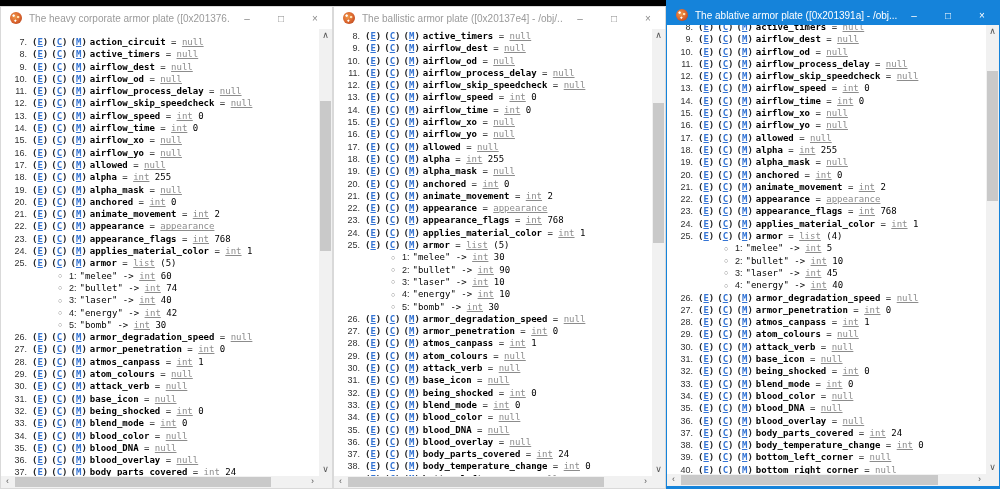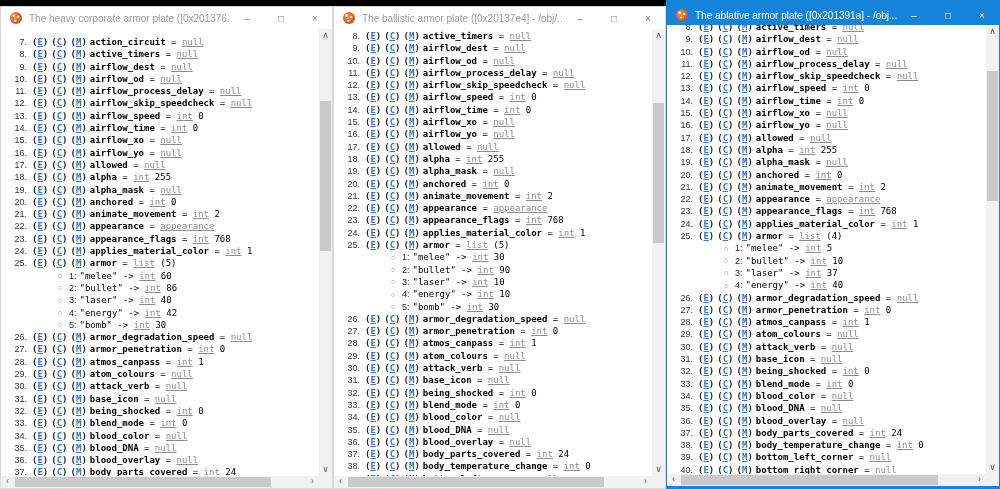--- a/index.html
+++ b/index.html
@@ -80,21 +80,21 @@
           <div class="row"><span class="num">17.</span><span class="paren">(</span><a class="elink">E</a><span class="paren">)</span><span class="ecm-gap"></span><span class="paren">(</span><a class="elink">C</a><span class="paren">)</span><span class="ecm-gap"></span><span class="paren">(</span><a class="elink">M</a><span class="paren">)</span><span class="ecm-gap"></span><span class="pname">allowed</span><span class="eq"> = </span><a class="glink">null</a></div>
           <div class="row"><span class="num">18.</span><span class="paren">(</span><a class="elink">E</a><span class="paren">)</span><span class="ecm-gap"></span><span class="paren">(</span><a class="elink">C</a><span class="paren">)</span><span class="ecm-gap"></span><span class="paren">(</span><a class="elink">M</a><span class="paren">)</span><span class="ecm-gap"></span><span class="pname">alpha</span><span class="eq"> = </span><a class="glink">int</a><span class="val"> 255</span></div>
           <div class="row"><span class="num">19.</span><span class="paren">(</span><a class="elink">E</a><span class="paren">)</span><span class="ecm-gap"></span><span class="paren">(</span><a class="elink">C</a><span class="paren">)</span><span class="ecm-gap"></span><span class="paren">(</span><a class="elink">M</a><span class="paren">)</span><span class="ecm-gap"></span><span class="pname">alpha_mask</span><span class="eq"> = </span><a class="glink">null</a></div>
           <div class="row"><span class="num">20.</span><span class="paren">(</span><a class="elink">E</a><span class="paren">)</span><span class="ecm-gap"></span><span class="paren">(</span><a class="elink">C</a><span class="paren">)</span><span class="ecm-gap"></span><span class="paren">(</span><a class="elink">M</a><span class="paren">)</span><span class="ecm-gap"></span><span class="pname">anchored</span><span class="eq"> = </span><a class="glink">int</a><span class="val"> 0</span></div>
           <div class="row"><span class="num">21.</span><span class="paren">(</span><a class="elink">E</a><span class="paren">)</span><span class="ecm-gap"></span><span class="paren">(</span><a class="elink">C</a><span class="paren">)</span><span class="ecm-gap"></span><span class="paren">(</span><a class="elink">M</a><span class="paren">)</span><span class="ecm-gap"></span><span class="pname">animate_movement</span><span class="eq"> = </span><a class="glink">int</a><span class="val"> 2</span></div>
           <div class="row"><span class="num">22.</span><span class="paren">(</span><a class="elink">E</a><span class="paren">)</span><span class="ecm-gap"></span><span class="paren">(</span><a class="elink">C</a><span class="paren">)</span><span class="ecm-gap"></span><span class="paren">(</span><a class="elink">M</a><span class="paren">)</span><span class="ecm-gap"></span><span class="pname">appearance</span><span class="eq"> = </span><a class="glink">appearance</a></div>
           <div class="row"><span class="num">23.</span><span class="paren">(</span><a class="elink">E</a><span class="paren">)</span><span class="ecm-gap"></span><span class="paren">(</span><a class="elink">C</a><span class="paren">)</span><span class="ecm-gap"></span><span class="paren">(</span><a class="elink">M</a><span class="paren">)</span><span class="ecm-gap"></span><span class="pname">appearance_flags</span><span class="eq"> = </span><a class="glink">int</a><span class="val"> 768</span></div>
           <div class="row"><span class="num">24.</span><span class="paren">(</span><a class="elink">E</a><span class="paren">)</span><span class="ecm-gap"></span><span class="paren">(</span><a class="elink">C</a><span class="paren">)</span><span class="ecm-gap"></span><span class="paren">(</span><a class="elink">M</a><span class="paren">)</span><span class="ecm-gap"></span><span class="pname">applies_material_color</span><span class="eq"> = </span><a class="glink">int</a><span class="val"> 1</span></div>
           <div class="row"><span class="num">25.</span><span class="paren">(</span><a class="elink">E</a><span class="paren">)</span><span class="ecm-gap"></span><span class="paren">(</span><a class="elink">C</a><span class="paren">)</span><span class="ecm-gap"></span><span class="paren">(</span><a class="elink">M</a><span class="paren">)</span><span class="ecm-gap"></span><span class="pname">armor</span><span class="eq"> = </span><a class="glink">list</a><span class="val"> (5)</span></div>
           <div class="subrow"><span class="bullet">○</span><span class="idx">1:</span><span class="key">"melee"</span><span class="val"> -&gt; </span><a class="glink">int</a><span class="val"> 60</span></div>
-          <div class="subrow"><span class="bullet">○</span><span class="idx">2:</span><span class="key">"bullet"</span><span class="val"> -&gt; </span><a class="glink">int</a><span class="val"> 86</span></div>
+          <div class="subrow"><span class="bullet">○</span><span class="idx">2:</span><span class="key">"bullet"</span><span class="val"> -&gt; </span><a class="glink">int</a><span class="val"> 74</span></div>
           <div class="subrow"><span class="bullet">○</span><span class="idx">3:</span><span class="key">"laser"</span><span class="val"> -&gt; </span><a class="glink">int</a><span class="val"> 40</span></div>
           <div class="subrow"><span class="bullet">○</span><span class="idx">4:</span><span class="key">"energy"</span><span class="val"> -&gt; </span><a class="glink">int</a><span class="val"> 42</span></div>
           <div class="subrow"><span class="bullet">○</span><span class="idx">5:</span><span class="key">"bomb"</span><span class="val"> -&gt; </span><a class="glink">int</a><span class="val"> 30</span></div>
           <div class="row"><span class="num">26.</span><span class="paren">(</span><a class="elink">E</a><span class="paren">)</span><span class="ecm-gap"></span><span class="paren">(</span><a class="elink">C</a><span class="paren">)</span><span class="ecm-gap"></span><span class="paren">(</span><a class="elink">M</a><span class="paren">)</span><span class="ecm-gap"></span><span class="pname">armor_degradation_speed</span><span class="eq"> = </span><a class="glink">null</a></div>
           <div class="row"><span class="num">27.</span><span class="paren">(</span><a class="elink">E</a><span class="paren">)</span><span class="ecm-gap"></span><span class="paren">(</span><a class="elink">C</a><span class="paren">)</span><span class="ecm-gap"></span><span class="paren">(</span><a class="elink">M</a><span class="paren">)</span><span class="ecm-gap"></span><span class="pname">armor_penetration</span><span class="eq"> = </span><a class="glink">int</a><span class="val"> 0</span></div>
           <div class="row"><span class="num">28.</span><span class="paren">(</span><a class="elink">E</a><span class="paren">)</span><span class="ecm-gap"></span><span class="paren">(</span><a class="elink">C</a><span class="paren">)</span><span class="ecm-gap"></span><span class="paren">(</span><a class="elink">M</a><span class="paren">)</span><span class="ecm-gap"></span><span class="pname">atmos_canpass</span><span class="eq"> = </span><a class="glink">int</a><span class="val"> 1</span></div>
           <div class="row"><span class="num">29.</span><span class="paren">(</span><a class="elink">E</a><span class="paren">)</span><span class="ecm-gap"></span><span class="paren">(</span><a class="elink">C</a><span class="paren">)</span><span class="ecm-gap"></span><span class="paren">(</span><a class="elink">M</a><span class="paren">)</span><span class="ecm-gap"></span><span class="pname">atom_colours</span><span class="eq"> = </span><a class="glink">null</a></div>
           <div class="row"><span class="num">30.</span><span class="paren">(</span><a class="elink">E</a><span class="paren">)</span><span class="ecm-gap"></span><span class="paren">(</span><a class="elink">C</a><span class="paren">)</span><span class="ecm-gap"></span><span class="paren">(</span><a class="elink">M</a><span class="paren">)</span><span class="ecm-gap"></span><span class="pname">attack_verb</span><span class="eq"> = </span><a class="glink">null</a></div>
           <div class="row"><span class="num">31.</span><span class="paren">(</span><a class="elink">E</a><span class="paren">)</span><span class="ecm-gap"></span><span class="paren">(</span><a class="elink">C</a><span class="paren">)</span><span class="ecm-gap"></span><span class="paren">(</span><a class="elink">M</a><span class="paren">)</span><span class="ecm-gap"></span><span class="pname">base_icon</span><span class="eq"> = </span><a class="glink">null</a></div>
           <div class="row"><span class="num">32.</span><span class="paren">(</span><a class="elink">E</a><span class="paren">)</span><span class="ecm-gap"></span><span class="paren">(</span><a class="elink">C</a><span class="paren">)</span><span class="ecm-gap"></span><span class="paren">(</span><a class="elink">M</a><span class="paren">)</span><span class="ecm-gap"></span><span class="pname">being_shocked</span><span class="eq"> = </span><a class="glink">int</a><span class="val"> 0</span></div>
@@ -202,21 +202,21 @@
           <div class="row"><span class="num">18.</span><span class="paren">(</span><a class="elink">E</a><span class="paren">)</span><span class="ecm-gap"></span><span class="paren">(</span><a class="elink">C</a><span class="paren">)</span><span class="ecm-gap"></span><span class="paren">(</span><a class="elink">M</a><span class="paren">)</span><span class="ecm-gap"></span><span class="pname">alpha</span><span class="eq"> = </span><a class="glink">int</a><span class="val"> 255</span></div>
           <div class="row"><span class="num">19.</span><span class="paren">(</span><a class="elink">E</a><span class="paren">)</span><span class="ecm-gap"></span><span class="paren">(</span><a class="elink">C</a><span class="paren">)</span><span class="ecm-gap"></span><span class="paren">(</span><a class="elink">M</a><span class="paren">)</span><span class="ecm-gap"></span><span class="pname">alpha_mask</span><span class="eq"> = </span><a class="glink">null</a></div>
           <div class="row"><span class="num">20.</span><span class="paren">(</span><a class="elink">E</a><span class="paren">)</span><span class="ecm-gap"></span><span class="paren">(</span><a class="elink">C</a><span class="paren">)</span><span class="ecm-gap"></span><span class="paren">(</span><a class="elink">M</a><span class="paren">)</span><span class="ecm-gap"></span><span class="pname">anchored</span><span class="eq"> = </span><a class="glink">int</a><span class="val"> 0</span></div>
           <div class="row"><span class="num">21.</span><span class="paren">(</span><a class="elink">E</a><span class="paren">)</span><span class="ecm-gap"></span><span class="paren">(</span><a class="elink">C</a><span class="paren">)</span><span class="ecm-gap"></span><span class="paren">(</span><a class="elink">M</a><span class="paren">)</span><span class="ecm-gap"></span><span class="pname">animate_movement</span><span class="eq"> = </span><a class="glink">int</a><span class="val"> 2</span></div>
           <div class="row"><span class="num">22.</span><span class="paren">(</span><a class="elink">E</a><span class="paren">)</span><span class="ecm-gap"></span><span class="paren">(</span><a class="elink">C</a><span class="paren">)</span><span class="ecm-gap"></span><span class="paren">(</span><a class="elink">M</a><span class="paren">)</span><span class="ecm-gap"></span><span class="pname">appearance</span><span class="eq"> = </span><a class="glink">appearance</a></div>
           <div class="row"><span class="num">23.</span><span class="paren">(</span><a class="elink">E</a><span class="paren">)</span><span class="ecm-gap"></span><span class="paren">(</span><a class="elink">C</a><span class="paren">)</span><span class="ecm-gap"></span><span class="paren">(</span><a class="elink">M</a><span class="paren">)</span><span class="ecm-gap"></span><span class="pname">appearance_flags</span><span class="eq"> = </span><a class="glink">int</a><span class="val"> 768</span></div>
           <div class="row"><span class="num">24.</span><span class="paren">(</span><a class="elink">E</a><span class="paren">)</span><span class="ecm-gap"></span><span class="paren">(</span><a class="elink">C</a><span class="paren">)</span><span class="ecm-gap"></span><span class="paren">(</span><a class="elink">M</a><span class="paren">)</span><span class="ecm-gap"></span><span class="pname">applies_material_color</span><span class="eq"> = </span><a class="glink">int</a><span class="val"> 1</span></div>
           <div class="row"><span class="num">25.</span><span class="paren">(</span><a class="elink">E</a><span class="paren">)</span><span class="ecm-gap"></span><span class="paren">(</span><a class="elink">C</a><span class="paren">)</span><span class="ecm-gap"></span><span class="paren">(</span><a class="elink">M</a><span class="paren">)</span><span class="ecm-gap"></span><span class="pname">armor</span><span class="eq"> = </span><a class="glink">list</a><span class="val"> (4)</span></div>
           <div class="subrow"><span class="bullet">○</span><span class="idx">1:</span><span class="key">"melee"</span><span class="val"> -&gt; </span><a class="glink">int</a><span class="val"> 5</span></div>
           <div class="subrow"><span class="bullet">○</span><span class="idx">2:</span><span class="key">"bullet"</span><span class="val"> -&gt; </span><a class="glink">int</a><span class="val"> 10</span></div>
-          <div class="subrow"><span class="bullet">○</span><span class="idx">3:</span><span class="key">"laser"</span><span class="val"> -&gt; </span><a class="glink">int</a><span class="val"> 37</span></div>
+          <div class="subrow"><span class="bullet">○</span><span class="idx">3:</span><span class="key">"laser"</span><span class="val"> -&gt; </span><a class="glink">int</a><span class="val"> 45</span></div>
           <div class="subrow"><span class="bullet">○</span><span class="idx">4:</span><span class="key">"energy"</span><span class="val"> -&gt; </span><a class="glink">int</a><span class="val"> 40</span></div>
           <div class="row"><span class="num">26.</span><span class="paren">(</span><a class="elink">E</a><span class="paren">)</span><span class="ecm-gap"></span><span class="paren">(</span><a class="elink">C</a><span class="paren">)</span><span class="ecm-gap"></span><span class="paren">(</span><a class="elink">M</a><span class="paren">)</span><span class="ecm-gap"></span><span class="pname">armor_degradation_speed</span><span class="eq"> = </span><a class="glink">null</a></div>
           <div class="row"><span class="num">27.</span><span class="paren">(</span><a class="elink">E</a><span class="paren">)</span><span class="ecm-gap"></span><span class="paren">(</span><a class="elink">C</a><span class="paren">)</span><span class="ecm-gap"></span><span class="paren">(</span><a class="elink">M</a><span class="paren">)</span><span class="ecm-gap"></span><span class="pname">armor_penetration</span><span class="eq"> = </span><a class="glink">int</a><span class="val"> 0</span></div>
           <div class="row"><span class="num">28.</span><span class="paren">(</span><a class="elink">E</a><span class="paren">)</span><span class="ecm-gap"></span><span class="paren">(</span><a class="elink">C</a><span class="paren">)</span><span class="ecm-gap"></span><span class="paren">(</span><a class="elink">M</a><span class="paren">)</span><span class="ecm-gap"></span><span class="pname">atmos_canpass</span><span class="eq"> = </span><a class="glink">int</a><span class="val"> 1</span></div>
           <div class="row"><span class="num">29.</span><span class="paren">(</span><a class="elink">E</a><span class="paren">)</span><span class="ecm-gap"></span><span class="paren">(</span><a class="elink">C</a><span class="paren">)</span><span class="ecm-gap"></span><span class="paren">(</span><a class="elink">M</a><span class="paren">)</span><span class="ecm-gap"></span><span class="pname">atom_colours</span><span class="eq"> = </span><a class="glink">null</a></div>
           <div class="row"><span class="num">30.</span><span class="paren">(</span><a class="elink">E</a><span class="paren">)</span><span class="ecm-gap"></span><span class="paren">(</span><a class="elink">C</a><span class="paren">)</span><span class="ecm-gap"></span><span class="paren">(</span><a class="elink">M</a><span class="paren">)</span><span class="ecm-gap"></span><span class="pname">attack_verb</span><span class="eq"> = </span><a class="glink">null</a></div>
           <div class="row"><span class="num">31.</span><span class="paren">(</span><a class="elink">E</a><span class="paren">)</span><span class="ecm-gap"></span><span class="paren">(</span><a class="elink">C</a><span class="paren">)</span><span class="ecm-gap"></span><span class="paren">(</span><a class="elink">M</a><span class="paren">)</span><span class="ecm-gap"></span><span class="pname">base_icon</span><span class="eq"> = </span><a class="glink">null</a></div>
           <div class="row"><span class="num">32.</span><span class="paren">(</span><a class="elink">E</a><span class="paren">)</span><span class="ecm-gap"></span><span class="paren">(</span><a class="elink">C</a><span class="paren">)</span><span class="ecm-gap"></span><span class="paren">(</span><a class="elink">M</a><span class="paren">)</span><span class="ecm-gap"></span><span class="pname">being_shocked</span><span class="eq"> = </span><a class="glink">int</a><span class="val"> 0</span></div>
           <div class="row"><span class="num">33.</span><span class="paren">(</span><a class="elink">E</a><span class="paren">)</span><span class="ecm-gap"></span><span class="paren">(</span><a class="elink">C</a><span class="paren">)</span><span class="ecm-gap"></span><span class="paren">(</span><a class="elink">M</a><span class="paren">)</span><span class="ecm-gap"></span><span class="pname">blend_mode</span><span class="eq"> = </span><a class="glink">int</a><span class="val"> 0</span></div>
           <div class="row"><span class="num">34.</span><span class="paren">(</span><a class="elink">E</a><span class="paren">)</span><span class="ecm-gap"></span><span class="paren">(</span><a class="elink">C</a><span class="paren">)</span><span class="ecm-gap"></span><span class="paren">(</span><a class="elink">M</a><span class="paren">)</span><span class="ecm-gap"></span><span class="pname">blood_color</span><span class="eq"> = </span><a class="glink">null</a></div>

